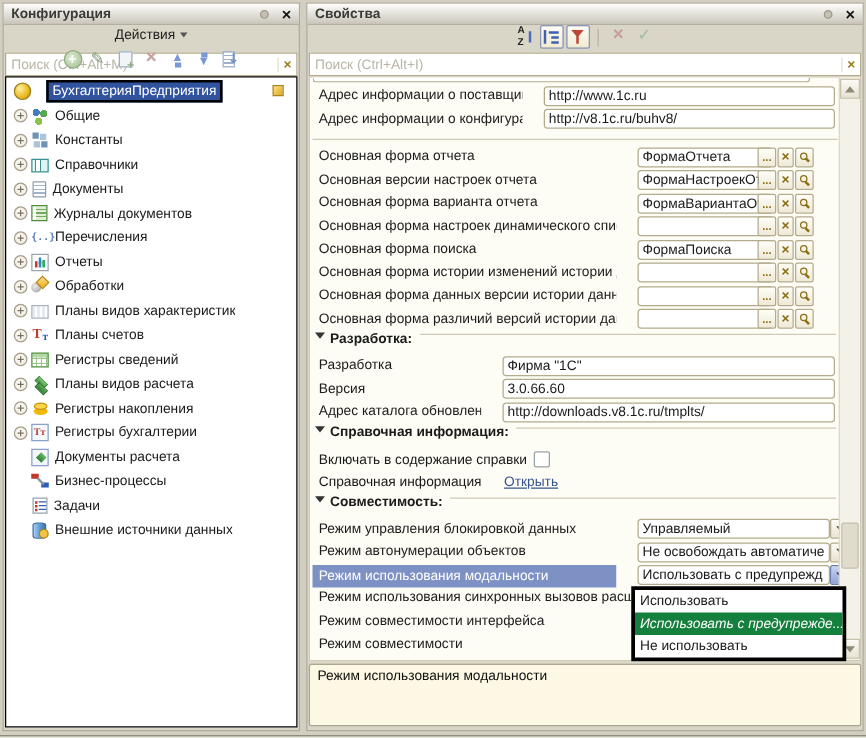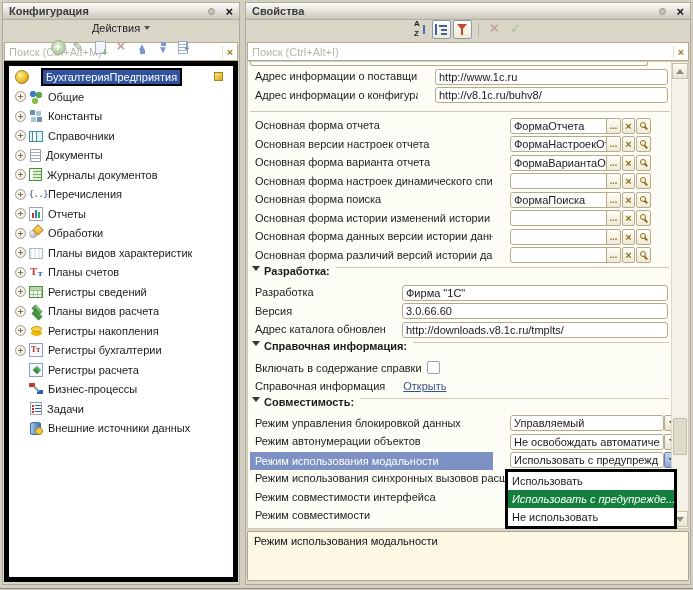--- a/index.html
+++ b/index.html
@@ -53,21 +53,21 @@
   [data-icon="filter-icon"]::after { content:""; position:absolute; left:6px; top:7px; width:2px; height:6px; background:#bf4537; }
   [data-icon="apply-icon"]::before { content:"\2713"; position:absolute; left:2px; top:-1px; color:#a4bfa0; font:bold 13px/15px "DejaVu Sans",sans-serif; }
 
   
   .srch { height:19px; margin:0 1px; background:#fff; border:1px solid #b3ab8c; display:flex; align-items:center; }
   .srch input { flex:1; border:none; outline:none; background:transparent; font:11px "Liberation Sans",sans-serif; padding:0 4px; color:#222; }
   .srch input::placeholder { color:#b9b5a6; }
   .srch .sx { width:15px; text-align:center; color:#9a7d1c; font-weight:bold; font-size:11px; border-left:1px solid #e4dfcc; }
 
   
-  .tree { position:absolute; left:1px; right:1px; top:58px; bottom:2px; background:#fff; border:5px solid #000000; overflow:hidden; }
+  .tree { position:absolute; left:1px; right:1px; top:58px; bottom:2px; background:#fff; border:1px solid #000000; overflow:hidden; }
   .tree-root { height:21px; display:flex; align-items:center; padding:0 6px; }
   [data-icon="configuration-root-icon"] { width:13px; height:13px; border-radius:50%; border:1px solid #9a7d1c;
       background:radial-gradient(circle at 4px 4px,#ffef9e,#e9ba22 60%,#b98b11); flex:none; }
   .root-label { margin-left:7px; background:#31529d; color:#fff; border:2px solid #000; padding:0 3px; line-height:14px; white-space:nowrap; }
   .tree-root .sp { flex:1; }
   [data-icon="cube-icon"] { width:9px; height:9px; background:linear-gradient(135deg,#ffe27a,#d9a91f); border:1px solid #a8831a; flex:none; margin-right:4px; }
 
   .titem { height:19.5px; display:flex; align-items:center; }
   .exp { width:11px; height:11px; margin:0 3px 0 6px; border:1px solid #a79e8c; border-radius:50%; flex:none; position:relative;
          background:radial-gradient(circle at 4px 4px,#ffffff,#e9e3d3); }
@@ -313,21 +313,21 @@
           <span class="tlbl">Регистры накопления</span>
         </div>
         <div class="titem">
           <span class="exp"></span>
           <span class="ti" data-icon="accounting-registers-icon"></span>
           <span class="tlbl">Регистры бухгалтерии</span>
         </div>
         <div class="titem">
           <span class="exp-sp"></span>
           <span class="ti" data-icon="calc-registers-icon"></span>
-          <span class="tlbl">Регистры расчета</span>
+          <span class="tlbl">Документы расчета</span>
         </div>
         <div class="titem">
           <span class="exp-sp"></span>
           <span class="ti" data-icon="business-processes-icon"></span>
           <span class="tlbl">Бизнес-процессы</span>
         </div>
         <div class="titem">
           <span class="exp-sp"></span>
           <span class="ti" data-icon="tasks-icon"></span>
           <span class="tlbl">Задачи</span>

